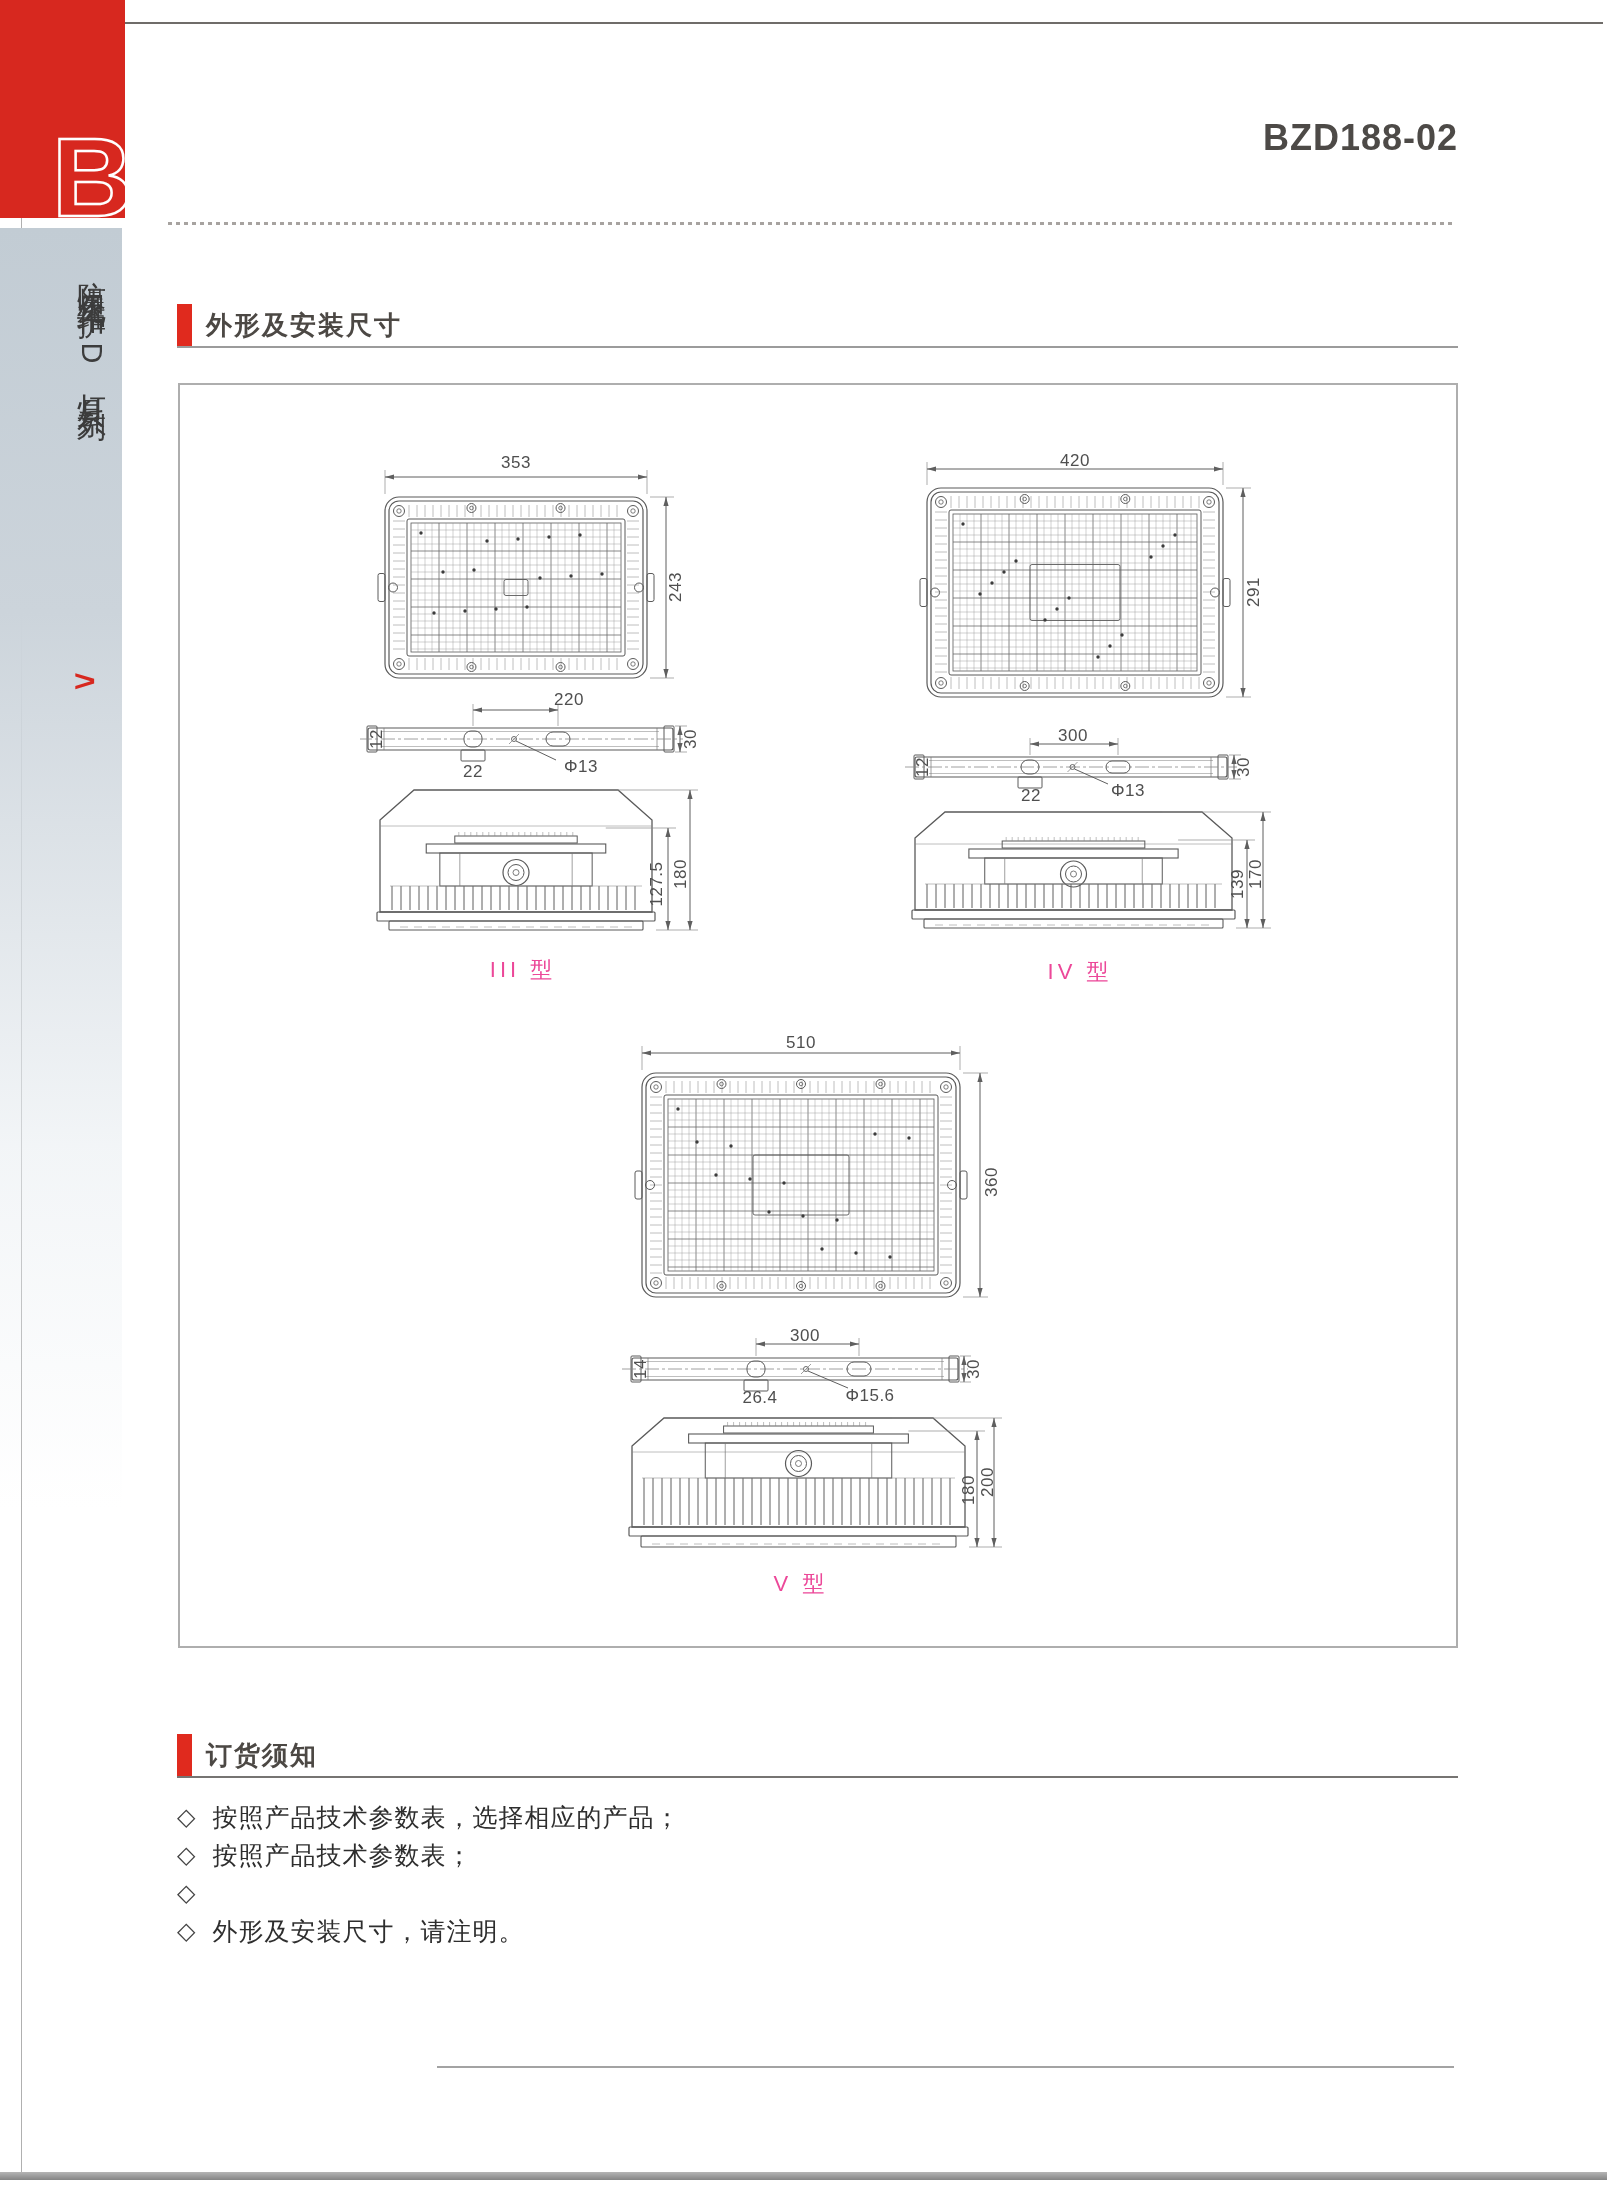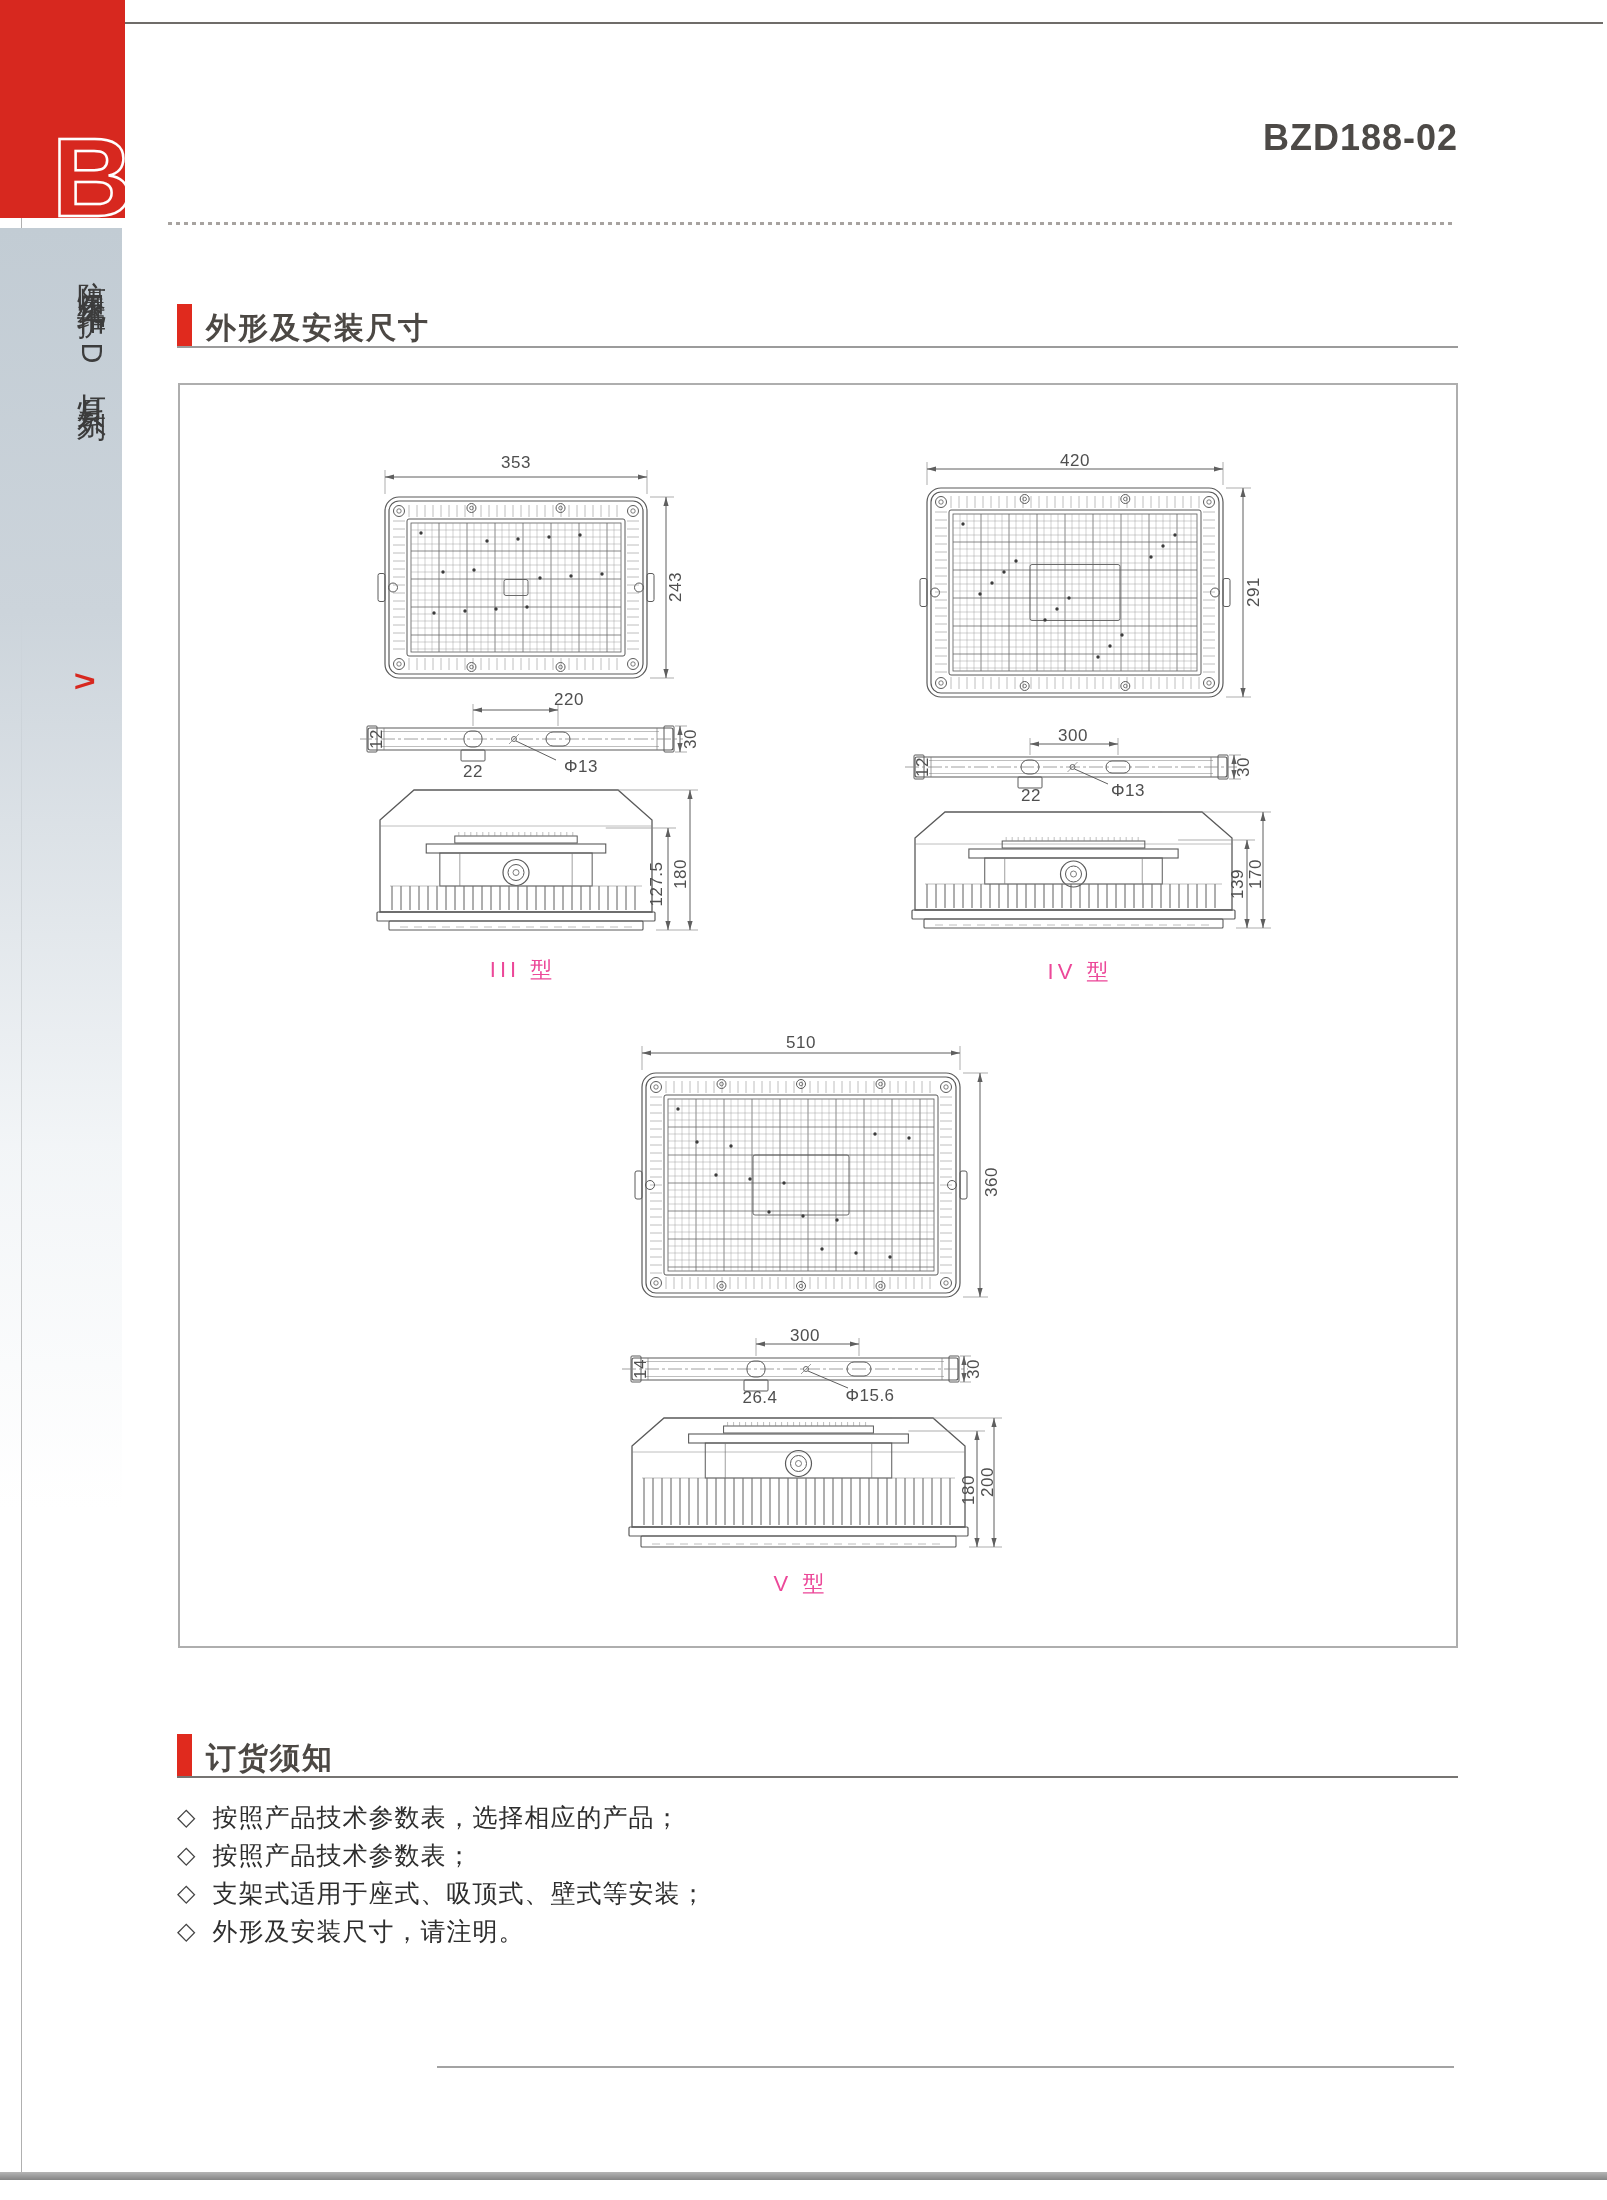--- a/index.html
+++ b/index.html
@@ -22,21 +22,21 @@
   .sidebar-arrow{position:absolute;left:76px;top:436px;color:#d7281f;font-size:30px;font-weight:bold;
                  transform:scaleX(1.25);}
 
   .doc-header{position:absolute;left:700px;top:118px;width:758px;text-align:right;color:#4d4a47;}
   .doc-model{font-size:36px;font-weight:bold;letter-spacing:1px;line-height:40px;}
   .doc-series{font-size:27px;font-weight:bold;letter-spacing:1px;line-height:36px;}
   .dashed-rule{position:absolute;left:168px;top:222px;width:1284px;height:3px;
                background:repeating-linear-gradient(90deg,#a7a3a0 0 4px,transparent 4px 8px);}
 
   .sec-bar{position:absolute;width:15px;height:42px;background:#e02a1e;}
-  .sec-title{position:absolute;font-size:30px;font-weight:bold;color:#4c4844;letter-spacing:2px;white-space:nowrap;text-align:right;}
+  .sec-title{position:absolute;font-size:26px;font-weight:bold;color:#4c4844;letter-spacing:2px;white-space:nowrap;text-align:right;}
   .rule-light{position:absolute;height:2px;background:#9b9b9b;}
   .rule-dark{position:absolute;height:2px;background:#767472;}
 
   .drawing-box{position:absolute;left:178px;top:383px;width:1280px;height:1265px;
                border:2px solid #aeaeae;box-sizing:border-box;background:#fff;}
 
   .drawing{position:absolute;}
   .drawing svg{position:absolute;left:0;top:0;}
   .dim{position:absolute;font-size:17px;color:#4f4f4f;white-space:nowrap;
        transform:translate(-50%,-50%);letter-spacing:.5px;}
@@ -1113,21 +1113,20 @@
     <li>
       <span class="blt">◇</span>
       <span>按照产品技术参数表，选择相应的产品；</span>
     </li>
     <li>
       <span class="blt">◇</span>
       <span>按照产品技术参数表；</span>
     </li>
     <li>
       <span class="blt">◇</span>
-      <span>支架式适用于座式、吸顶式、壁式等安装；</span>
     </li>
     <li>
       <span class="blt">◇</span>
       <span>外形及安装尺寸，请注明。</span>
     </li>
   </ul>
 
   <div class="sep-line"></div>
   <div class="bottom-band"></div>
 </div>

